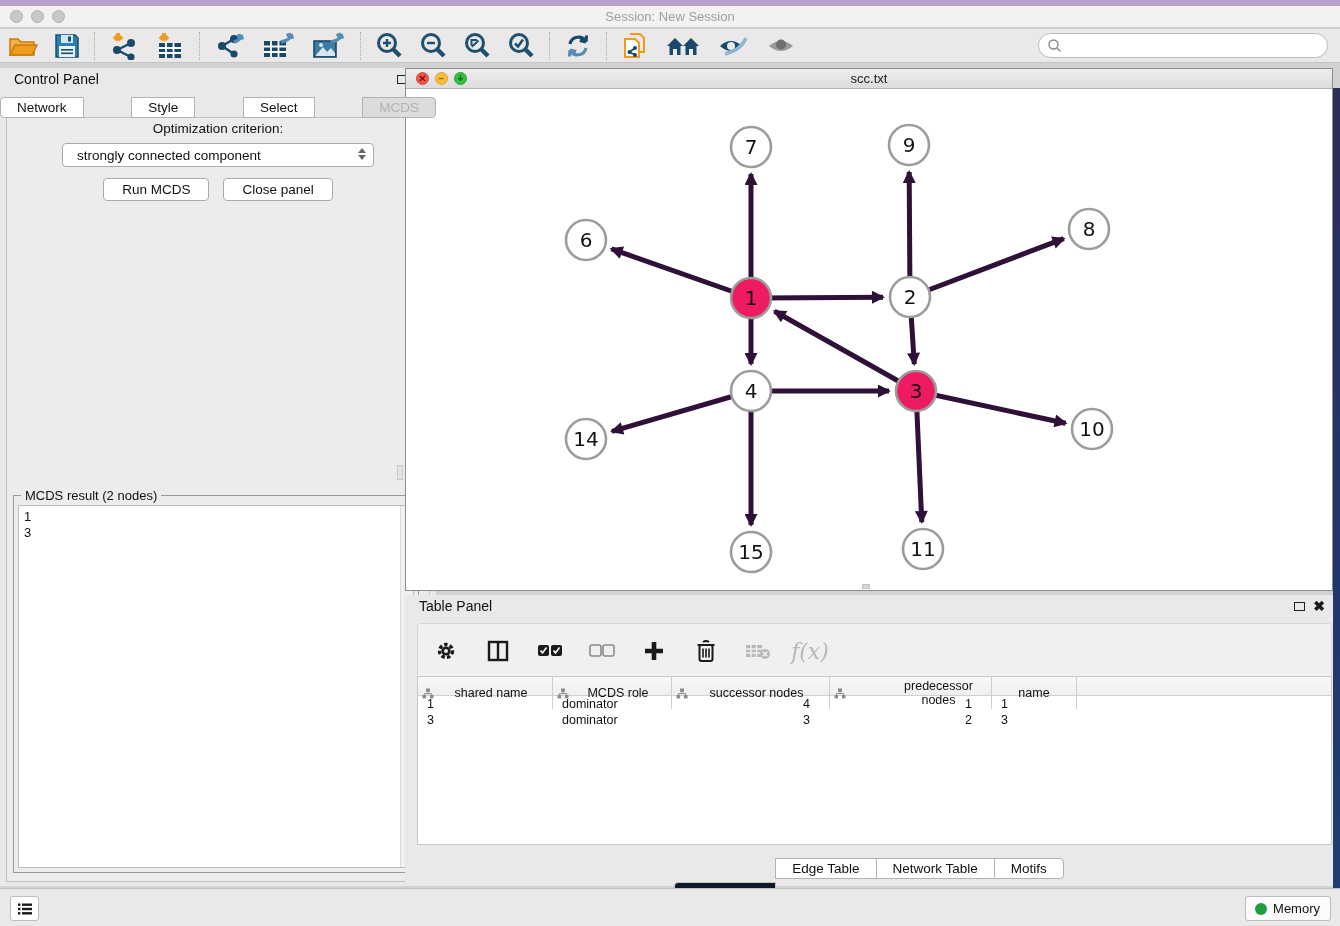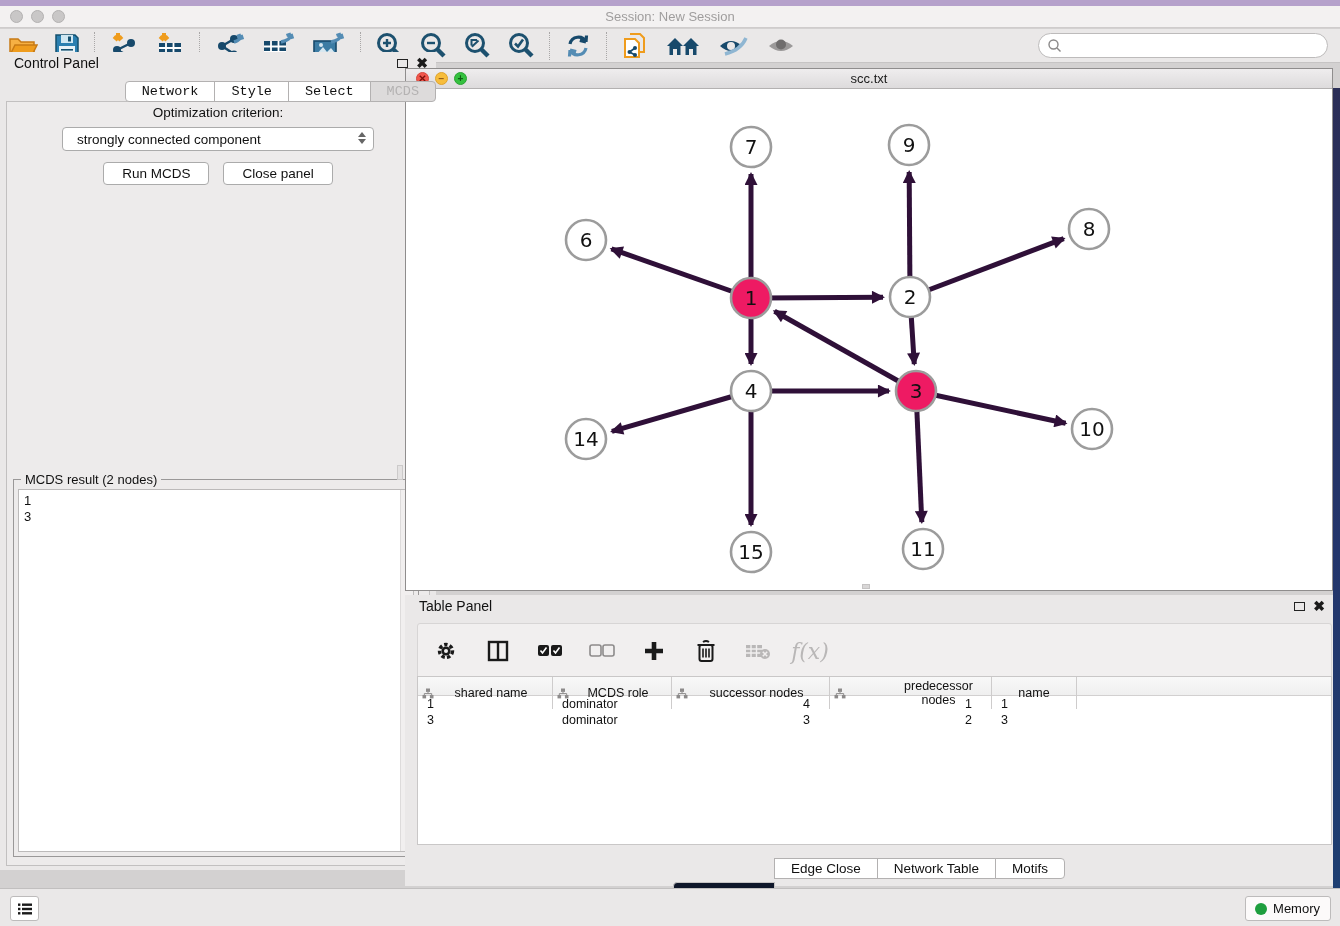--- a/index.html
+++ b/index.html
@@ -21,26 +21,26 @@
   
   .toolbar { position:absolute; top:29px; left:0; width:100%; height:34px; background:#eae8e8;
     border-bottom:1px solid #c6c4c4; display:flex; align-items:center; }
   .tbtn { height:32px; display:flex; align-items:center; justify-content:center; padding:0 8px; cursor:default; }
   .tsep { width:1px; height:28px; margin:0 6px; border-left:1px dotted #a9a7a7; }
   .searchbox { position:absolute; right:12px; top:4px; width:290px; height:25px; background:#fff;
     border:1px solid #bdbbbb; border-radius:13px; display:flex; align-items:center; padding-left:8px; }
   .searchbox input { border:none; outline:none; flex:1; height:20px; font-size:13px; background:transparent; }
 
   
-  .control-panel { position:absolute; left:0; top:52px; width:436px; height:818px; background:#eae8e8; }
+  .control-panel { position:absolute; left:0; top:68px; width:436px; height:818px; background:#eae8e8; }
   .dock-header { height:22px; display:flex; align-items:center; padding:0 8px 0 14px; font-size:14px; }
   .dock-icons { margin-left:auto; display:flex; gap:8px; align-items:center; }
   .float-glyph { width:11px; height:9px; border:1.5px solid #222; display:inline-block; }
   .close-glyph { font-size:14px; font-weight:bold; color:#1a1a1a; line-height:1; }
-  .cp-tabs { position:absolute; left:0; right:0; top:29px; display:flex; justify-content:flex-end; z-index:2;font-family:Liberation Mono, monospace; }
+  .cp-tabs { position:absolute; left:0; right:0; top:29px; display:flex; justify-content:space-between; z-index:2; }
   .seg { height:21px; padding:0 16px; font-size:13.5px; background:#fff; border:1px solid #b3b1b1;
     display:flex; align-items:center; margin-left:-1px; }
   .seg:first-child { border-radius:4px 0 0 4px; margin-left:0; }
   .seg:last-child { border-radius:0 4px 4px 0; }
   .seg.active { background:#dddbdb; color:#b4b2b2; }
   .cp-body { position:absolute; left:6px; right:6px; top:49px; bottom:4px; background:#edebeb;
     border:1px solid #c2c0c0; }
   .opt-label { text-align:center; margin-top:3px; font-size:13.5px; }
   .combo { position:relative; margin:7px auto 0 auto; width:312px; height:24px; background:#fff;
     border:1px solid #ababab; border-radius:4px; font-size:13.5px; display:flex; align-items:center;
@@ -485,21 +485,21 @@
           <div class="td" style="width: 135px; text-align: left; padding: 0px 0px 0px 9px;">3</div>
           <div class="td" style="width: 119px; text-align: left; padding: 0px 0px 0px 9px;">dominator</div>
           <div class="td" style="width: 158px; text-align: right; padding: 0px 20px 0px 0px;">3</div>
           <div class="td" style="width: 162px; text-align: right; padding: 0px 20px 0px 0px;">2</div>
           <div class="td" style="width: 85px; text-align: left; padding: 0px 0px 0px 9px;">3</div>
         </div>
       </div>
   </div>
   <div class="tp-tabs" id="tp-tabs">
       <div class="seg active">Node Table</div>
-      <div class="seg">Edge Close</div>
+      <div class="seg">Edge Table</div>
       <div class="seg">Network Table</div>
       <div class="seg">Motifs</div>
     </div>
 </div>
 
 <div class="status-bar">
   <div class="list-btn">
     <svg width="16" height="14" viewBox="0 0 16 14">
       <rect x="1" y="1.5" width="2.4" height="2.4" fill="#1a1a1a"></rect>
         <rect x="5" y="1.5" width="10" height="2.4" fill="#1a1a1a"></rect>

